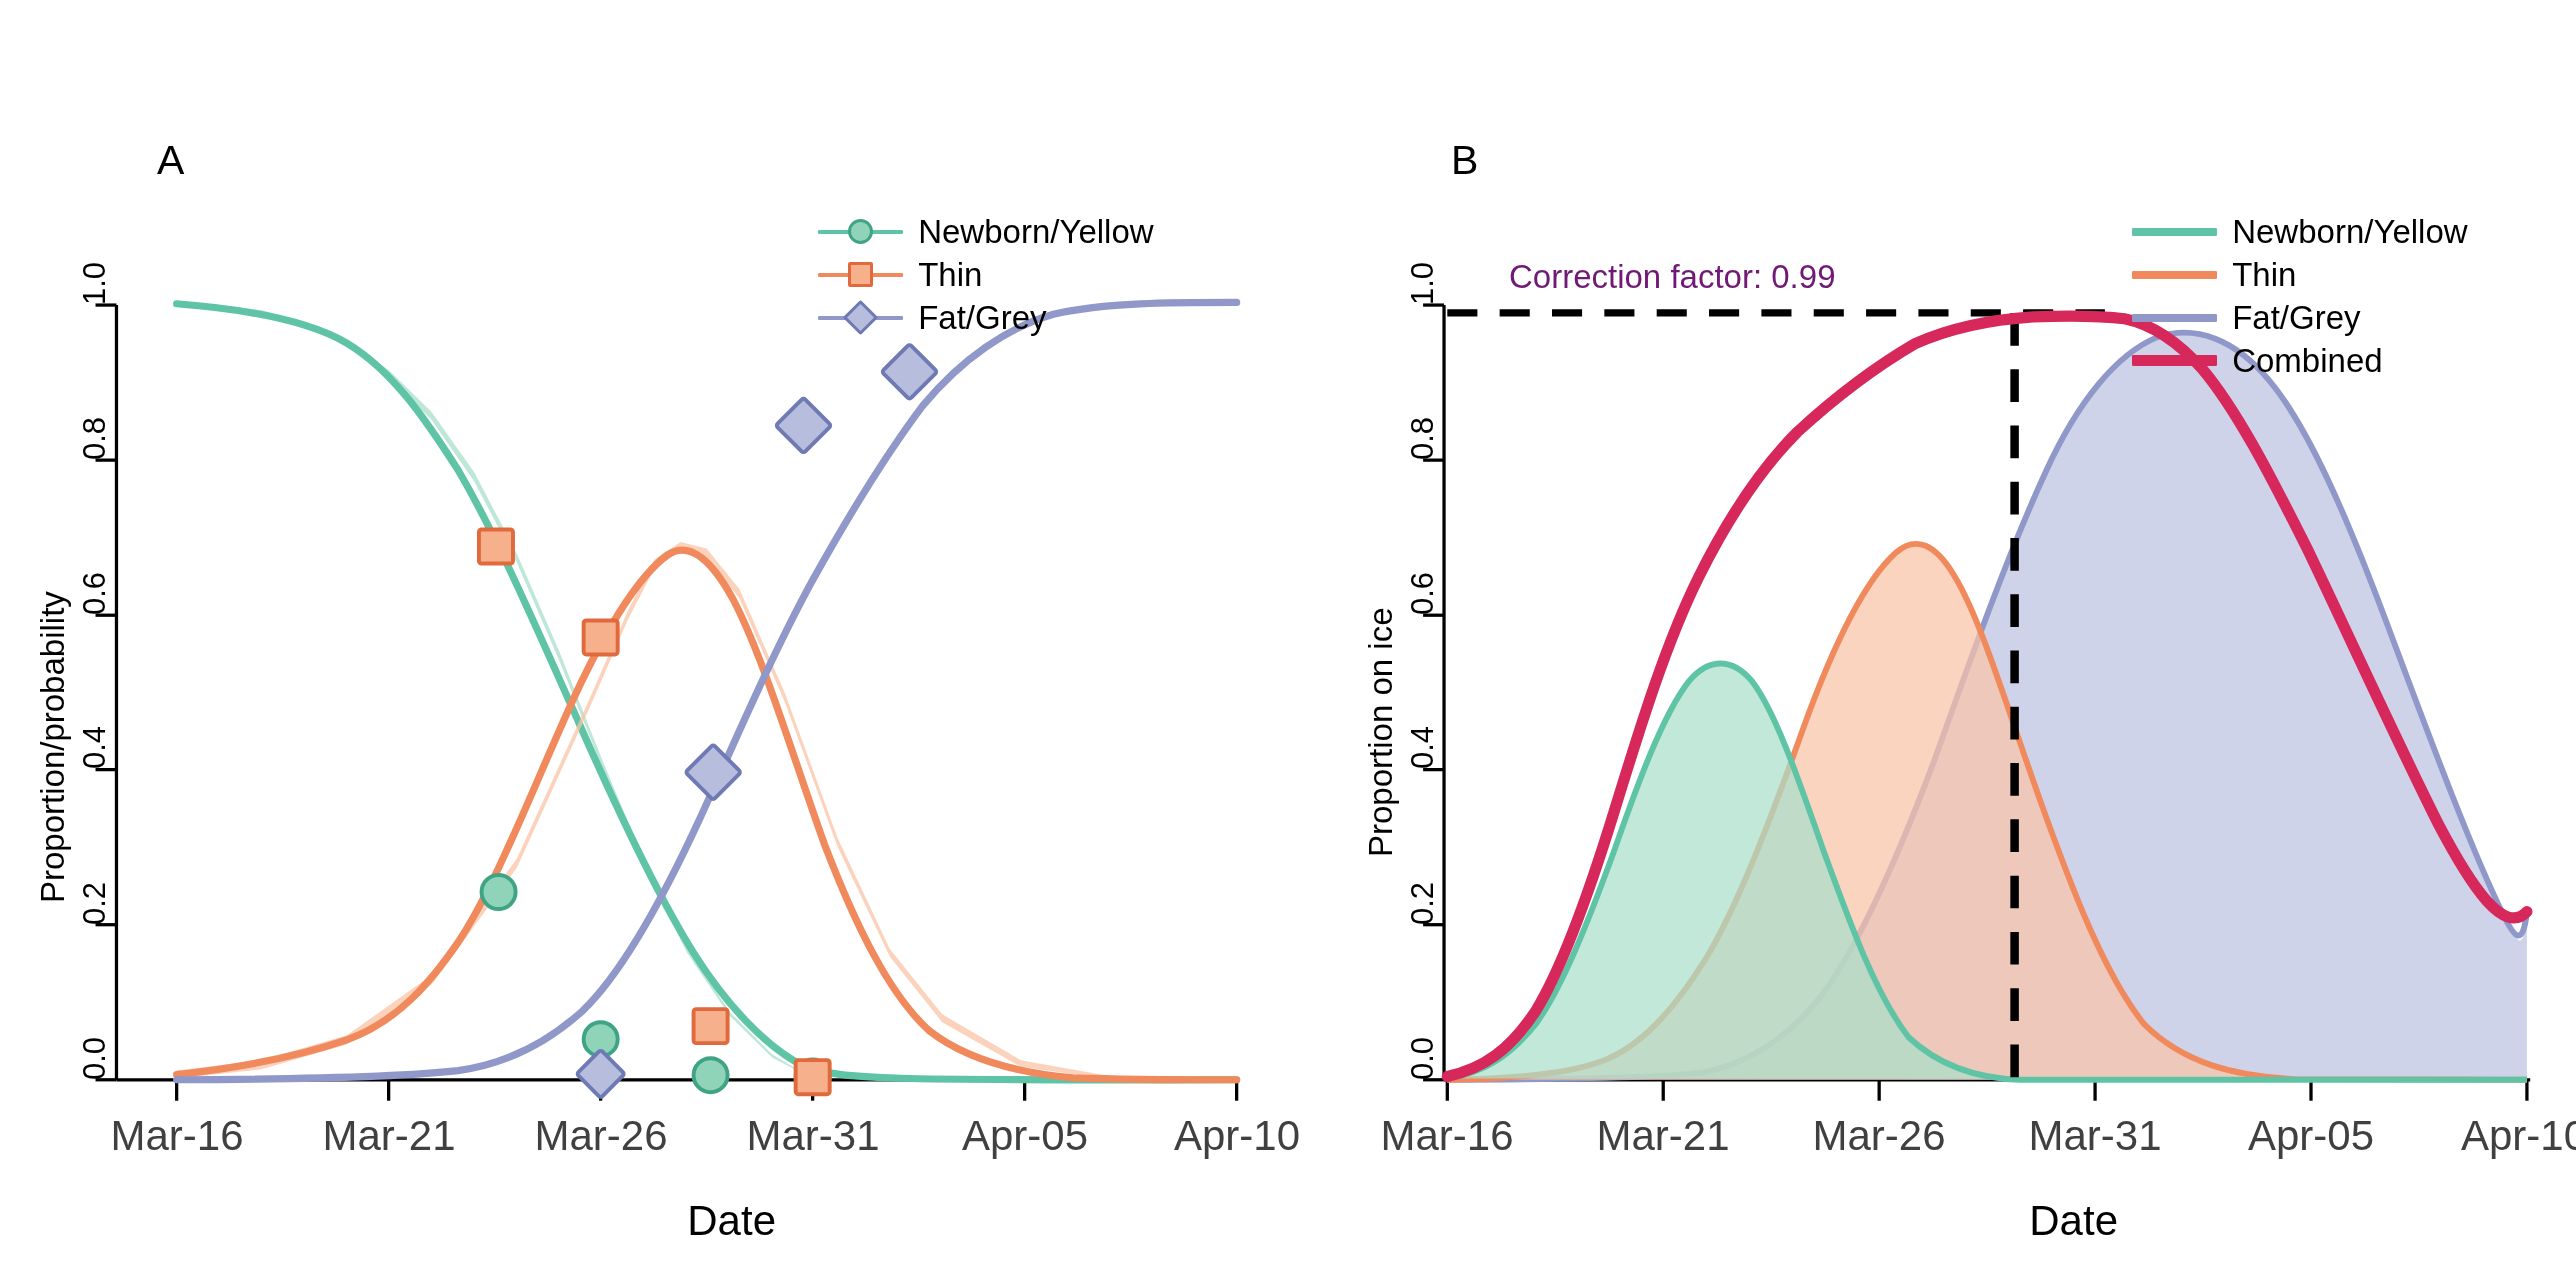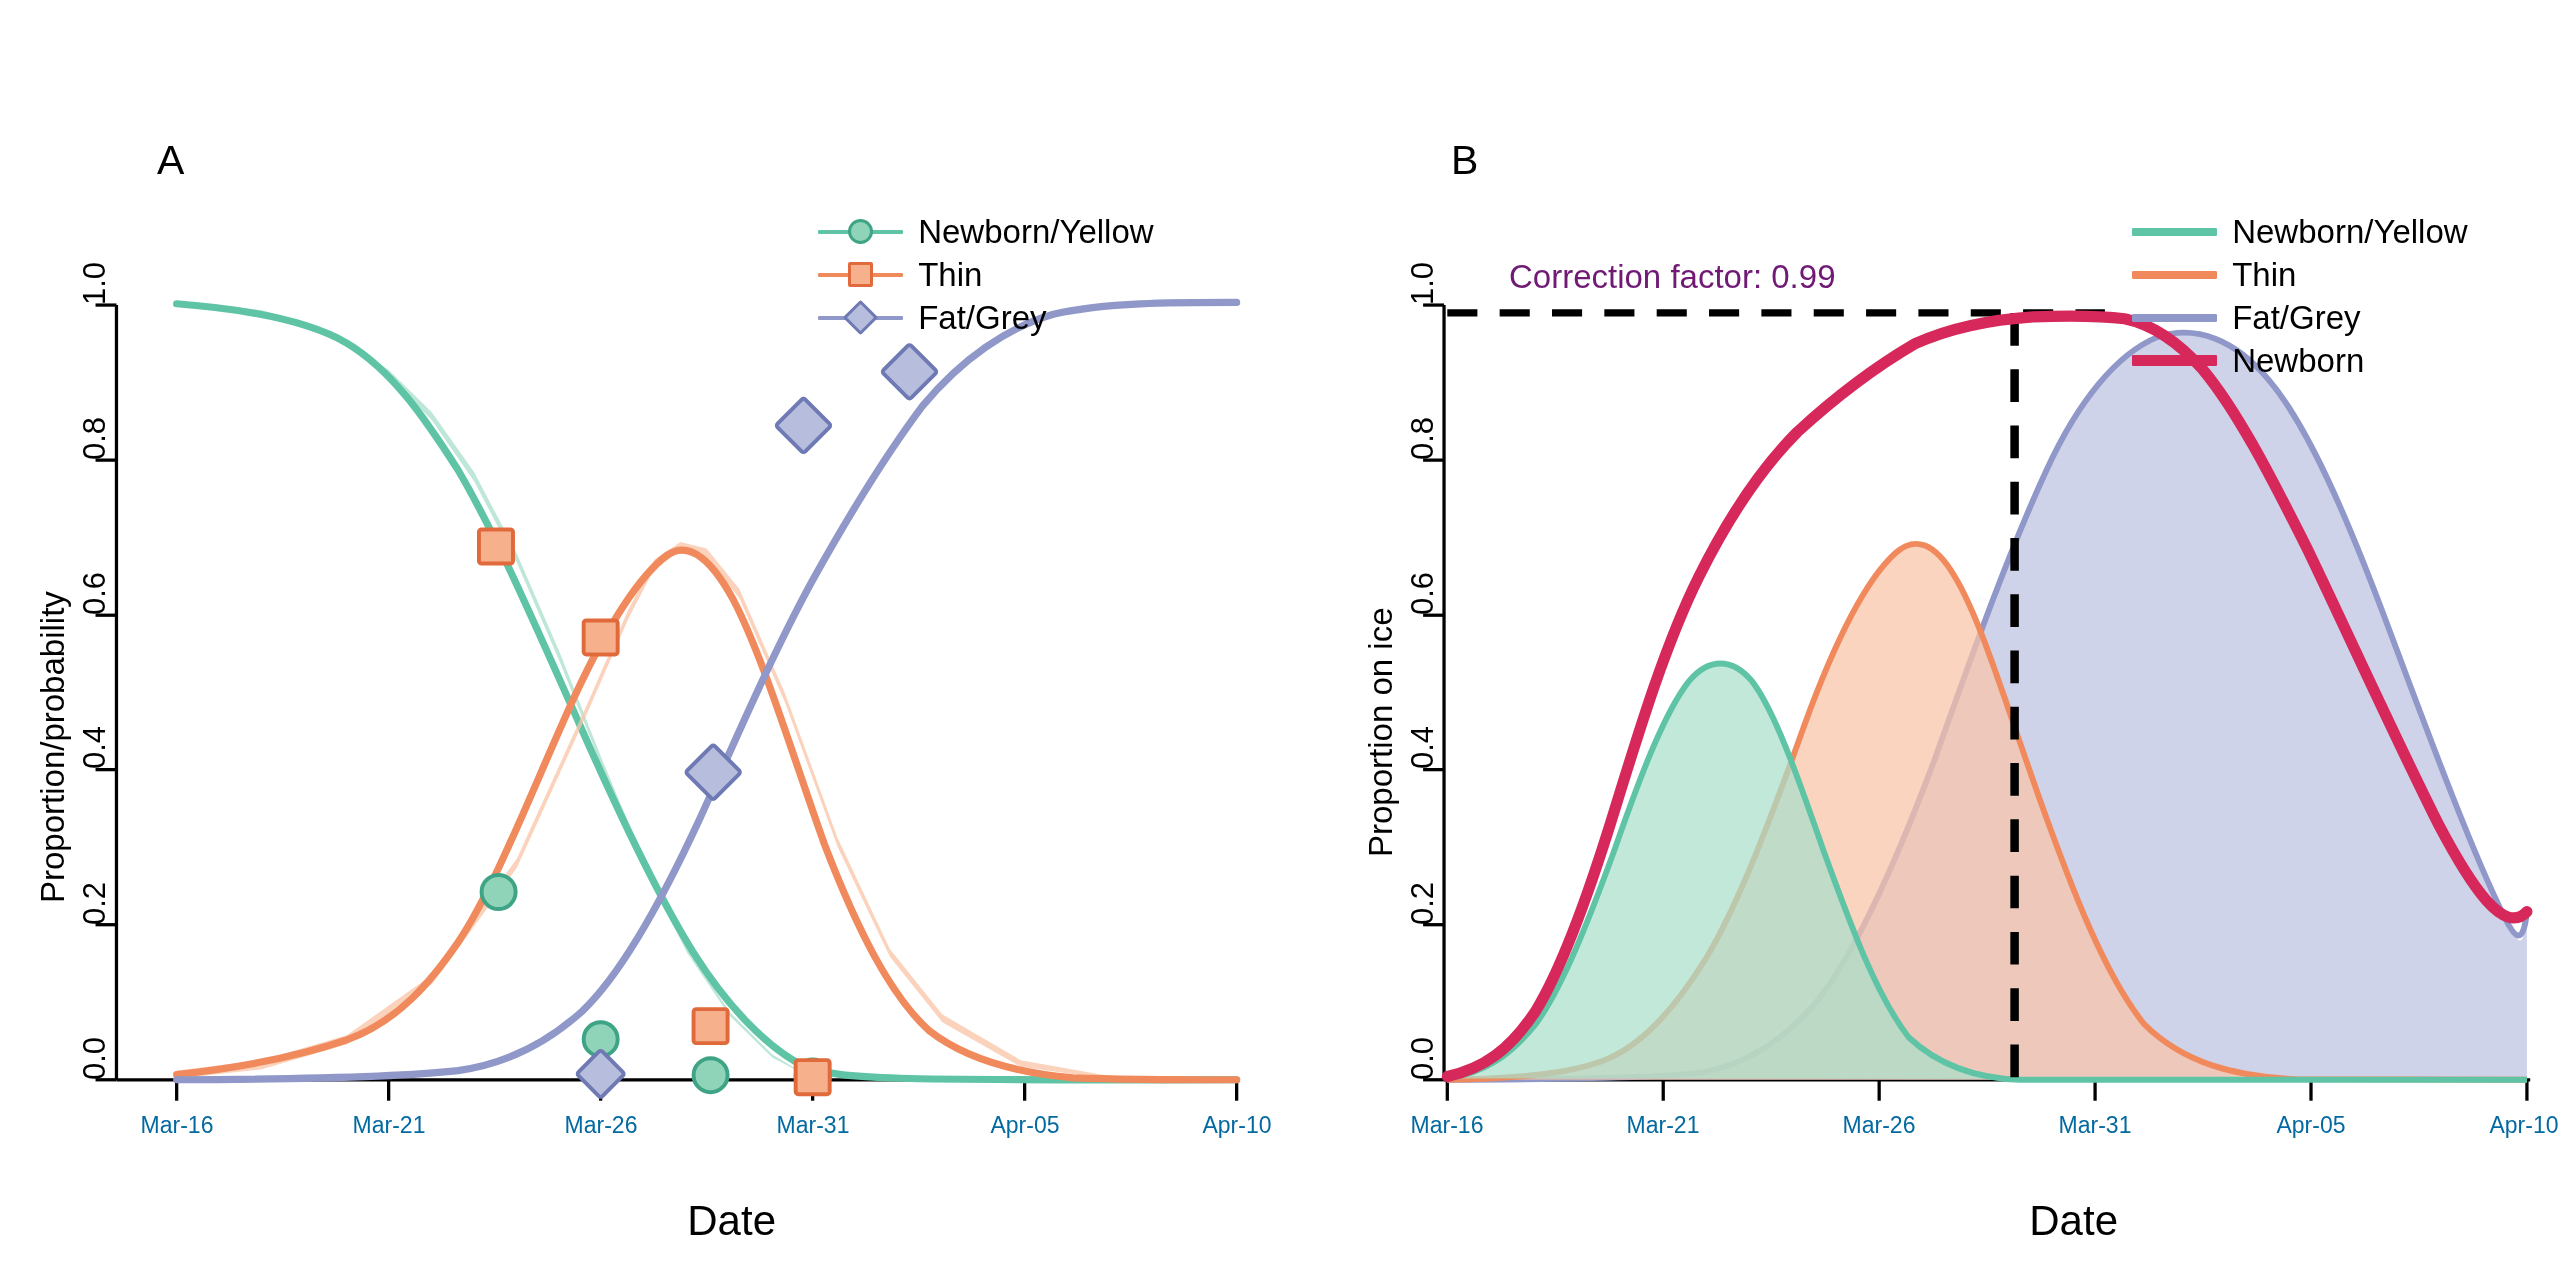--- a/index.html
+++ b/index.html
@@ -49,22 +49,22 @@
   .y-axis-title {
     position: absolute;
     font-size: 33px;
     color: #000;
     transform-origin: 0 0;
     transform: rotate(-90deg);
     white-space: nowrap;
   }
   .tick-label {
     position: absolute;
-    font-size: 23px;
-    color: #0369a1;
+    font-size: 42px;
+    color: #404040;
     white-space: nowrap;
   }
   .y-tick-label {
     position: absolute;
     font-size: 31px;
     color: #000;
     white-space: nowrap;
     transform-origin: 0 0;
     transform: rotate(-90deg);
   }
@@ -374,19 +374,19 @@
       <div class="legend-row">
         <span class="legend-key">
           <span class="legend-line thick" style="background:#8F98C8;"></span>
         </span>
         <span class="legend-label">Fat/Grey</span>
       </div>
       <div class="legend-row">
         <span class="legend-key">
           <span class="legend-line thick" style="background:#D6285A; height:11px; margin-top:-5.2px;"></span>
         </span>
-        <span class="legend-label">Newborn</span>
+        <span class="legend-label">Combined</span>
       </div>
     </div>
   </div>
 
 </div>
 
 
 </body></html>

